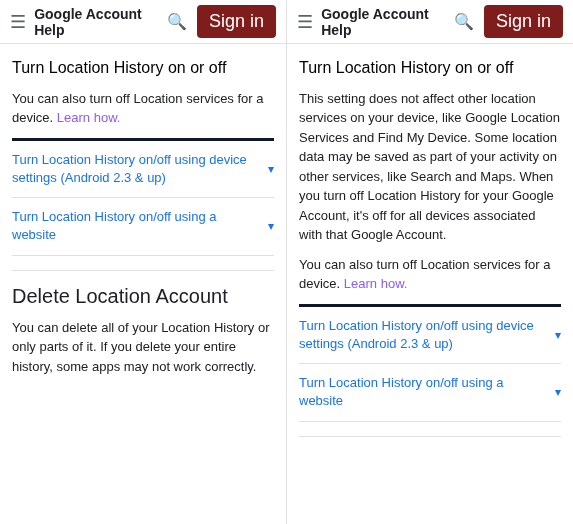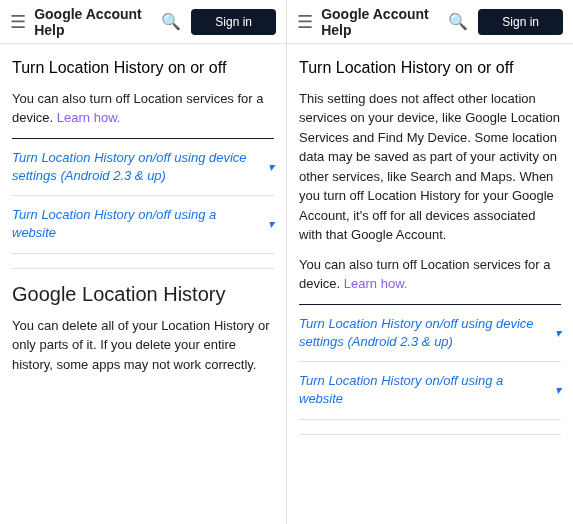--- a/index.html
+++ b/index.html
@@ -55,26 +55,26 @@
     }
 
     .header-search {
       font-size: 16px;
       color: #5f6368;
       margin-right: 10px;
       cursor: pointer;
     }
 
     .sign-in-btn {
-      background: #0f172a;
+      background: #7f1d1d;
       color: #fff;
       border: none;
       border-radius: 4px;
-      padding: 6px 24px;
-      font-size: 12px;
+      padding: 6px 12px;
+      font-size: 18px;
       font-weight: 500;
       cursor: pointer;
       white-space: nowrap;
     }
 
     
     .content {
       padding: 14px 12px;
     }
 
@@ -93,22 +93,21 @@
       margin-bottom: 10px;
     }
 
     .learn-link {
       color: #8b5cf6;
       text-decoration: none;
       cursor: pointer;
     }
 
     .accordion {
-      border-top: 1px solid #0f172a;
-      font-style: italic;
+      border-top: 3px solid #0f172a;
     }
 
     .accordion-item {
       border-bottom: 1px solid #e0e0e0;
       padding: 10px 0;
       display: flex;
       justify-content: space-between;
       align-items: center;
       cursor: pointer;
     }
@@ -158,21 +157,21 @@
           <div class="accordion-item">
             <span class="accordion-label">Turn Location History on/off using device settings (Android 2.3 &amp; up)</span>
             <span class="accordion-chevron">▾</span>
           </div>
           <div class="accordion-item">
             <span class="accordion-label">Turn Location History on/off using a website</span>
             <span class="accordion-chevron">▾</span>
           </div>
         </div>
         <div class="divider"></div>
-        <div class="section-title-secondary">Google Location History</div>
+        <div class="section-title-secondary">Delete Location Account</div>
         <p class="section-body">You can delete all of your Location History or only parts of it. If you delete your entire history, some apps may not work correctly.</p>
       </div>
     </div>
     <div class="panel">
       <div class="header">
         <span class="header-icon">☰</span>
         <span class="header-title">Google Account Help</span>
         <span class="header-search">🔍</span>
         <button class="sign-in-btn">Sign in</button>
       </div>

